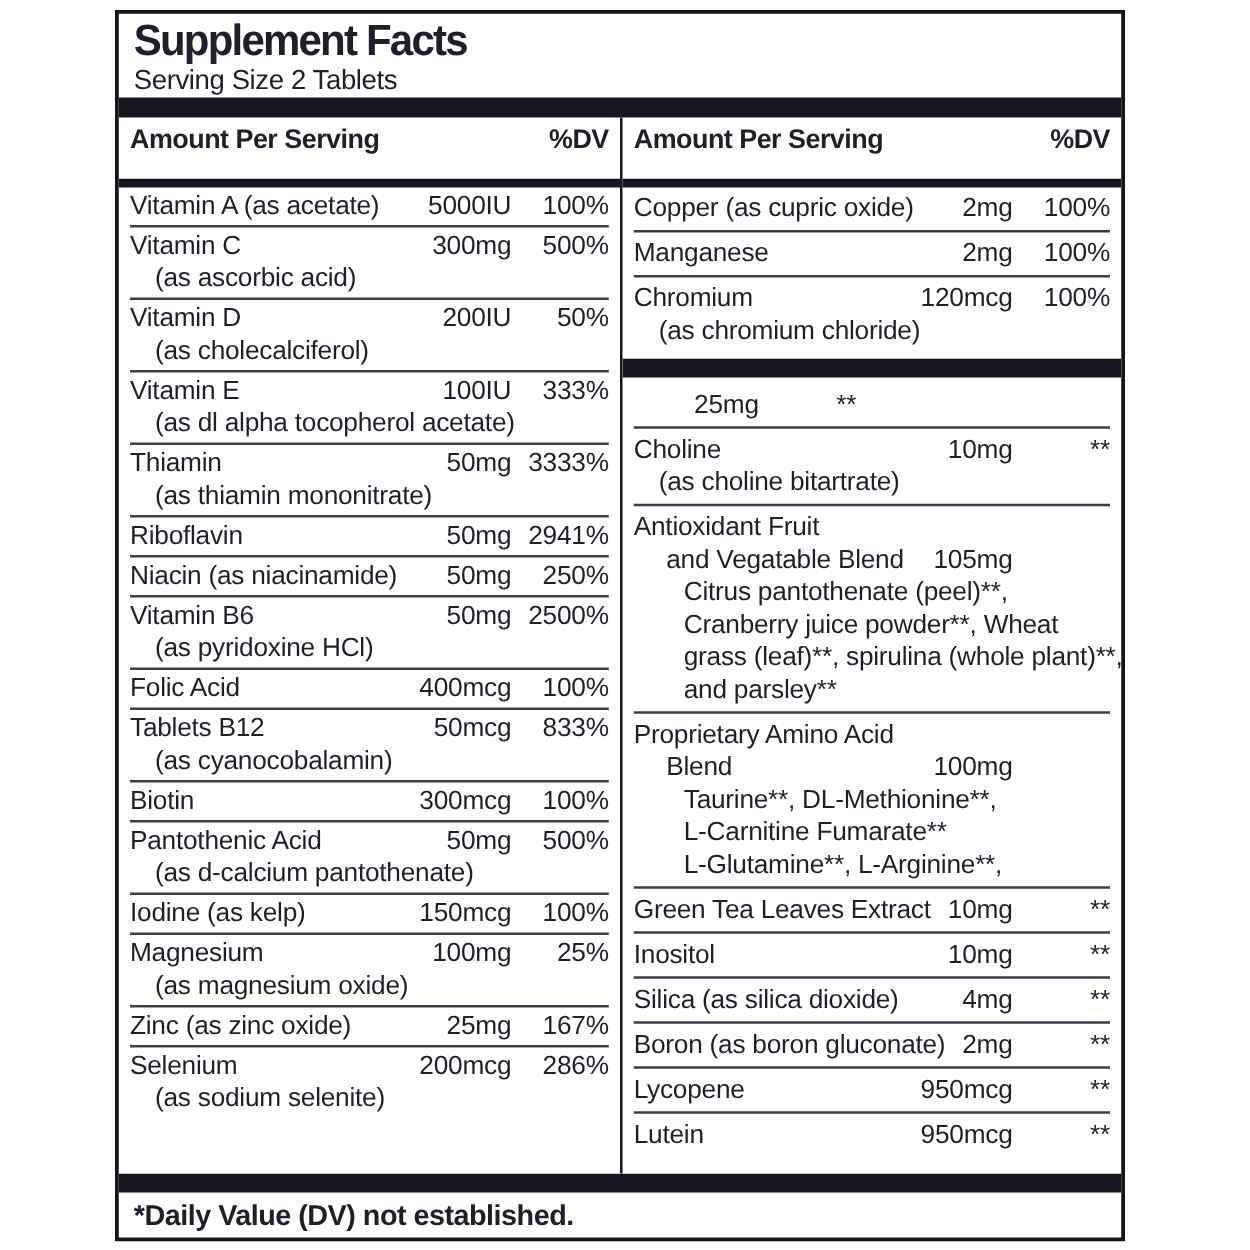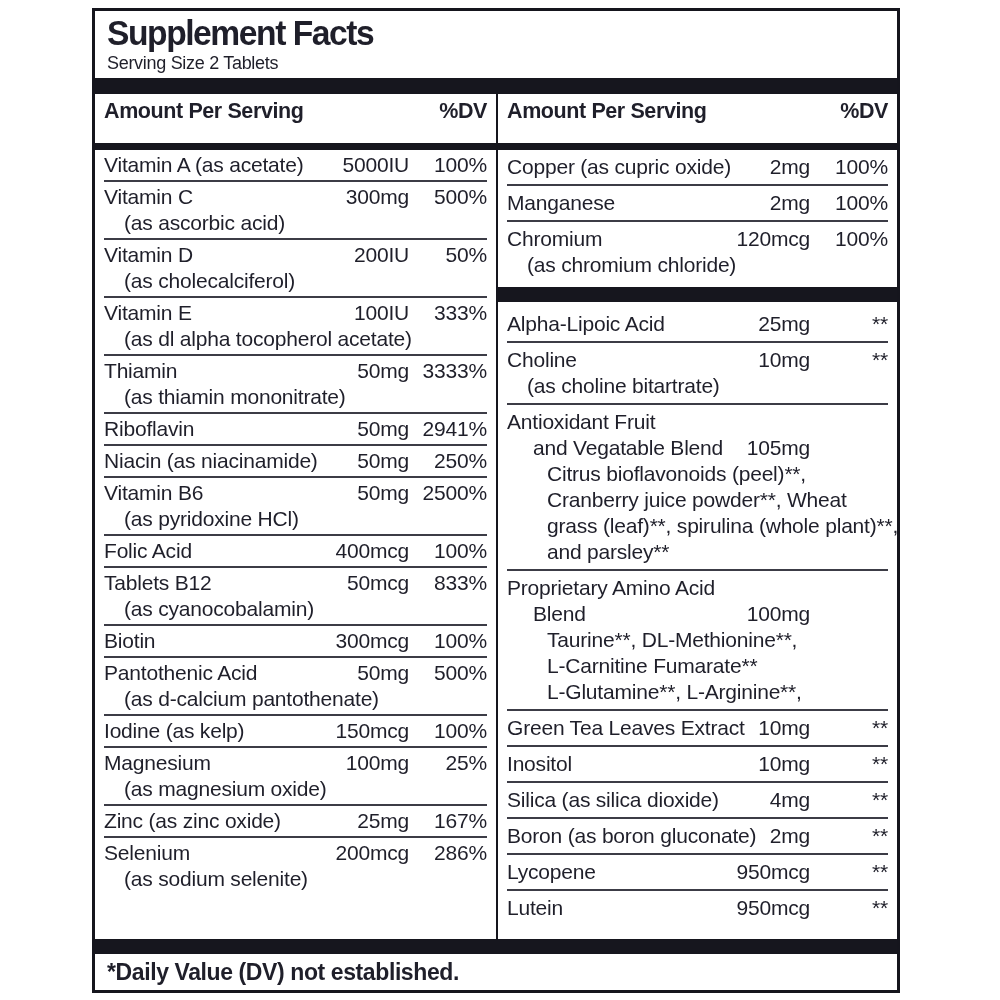--- a/index.html
+++ b/index.html
@@ -4,21 +4,21 @@
 <style>
   html,body{margin:0;padding:0;background:#ffffff;}
   .stage{position:relative;width:1000px;height:1000px;background:#ffffff;
          font-family:"Liberation Sans",sans-serif;color:#1f1f2a;}
   .panel{position:absolute;left:92px;top:8px;width:808px;height:985px;
          border:3px solid #15151d;box-sizing:border-box;background:#fff;
          display:flex;flex-direction:column;}
   .head{padding:3px 12px 2px;flex:none;}
   .title{font-size:35px;font-weight:bold;letter-spacing:-1.5px;line-height:1.06;
          transform:scaleX(0.96);transform-origin:left center;white-space:nowrap;}
-  .serving{font-size:18px;letter-spacing:-0.3px;line-height:25px;}
+  .serving{font-size:22px;letter-spacing:-0.3px;line-height:25px;}
   .hbar{height:16px;background:#16161e;flex:none;}
   .fbar{height:15px;background:#16161e;flex:none;}
   .cols{flex:1;min-height:0;display:flex;align-items:stretch;overflow:hidden;}
   .col{width:50%;box-sizing:border-box;display:flex;flex-direction:column;min-width:0;}
   .col-right{border-left:2px solid #15151d;}
   .colhead{flex:none;display:flex;align-items:baseline;padding:5px 9px 19px;
            border-bottom:7px solid #16161e;font-weight:bold;font-size:21.5px;
            letter-spacing:-0.4px;}
   .colhead .ah{flex:1 1 auto;white-space:nowrap;}
   .colhead .dh{flex:none;}
@@ -207,21 +207,20 @@
               <div class="l1">
                 <span class="name">Chromium</span>
                 <span class="amt">120mcg</span>
                 <span class="dv">100%</span>
               </div>
               <div class="sub">(as chromium chloride)</div>
             </div>
             <div class="bar-row"></div>
             <div class="row">
               <div class="l1">
-                <span class="name">Alpha-Lipoic Acid</span>
                 <span class="amt">25mg</span>
                 <span class="dv">**</span>
               </div>
             </div>
             <div class="row">
               <div class="l1">
                 <span class="name">Choline</span>
                 <span class="amt">10mg</span>
                 <span class="dv">**</span>
               </div>
@@ -229,21 +228,21 @@
             </div>
             <div class="row blend">
               <div class="l1">
                 <span class="name">Antioxidant Fruit</span>
               </div>
               <div class="l2">
                 <span class="blend-label">and Vegatable Blend</span>
                 <span class="amt">105mg</span>
                 <span class="dv"></span>
               </div>
-              <div class="ing">Citrus bioflavonoids (peel)**,</div>
+              <div class="ing">Citrus pantothenate (peel)**,</div>
               <div class="ing">Cranberry juice powder**, Wheat</div>
               <div class="ing">grass (leaf)**, spirulina (whole plant)**,</div>
               <div class="ing">and parsley**</div>
             </div>
             <div class="row blend">
               <div class="l1">
                 <span class="name">Proprietary Amino Acid</span>
               </div>
               <div class="l2">
                 <span class="blend-label">Blend</span>

